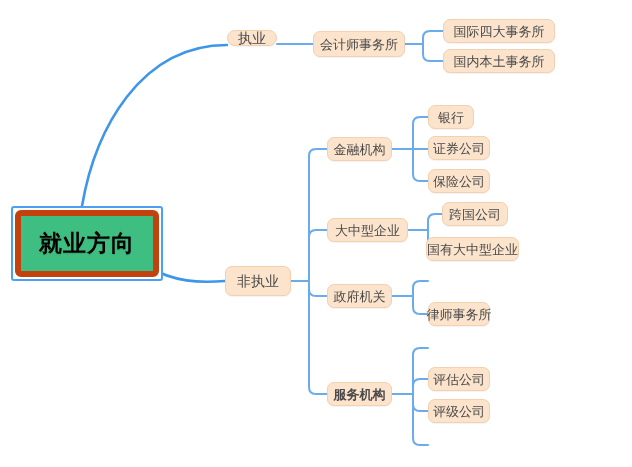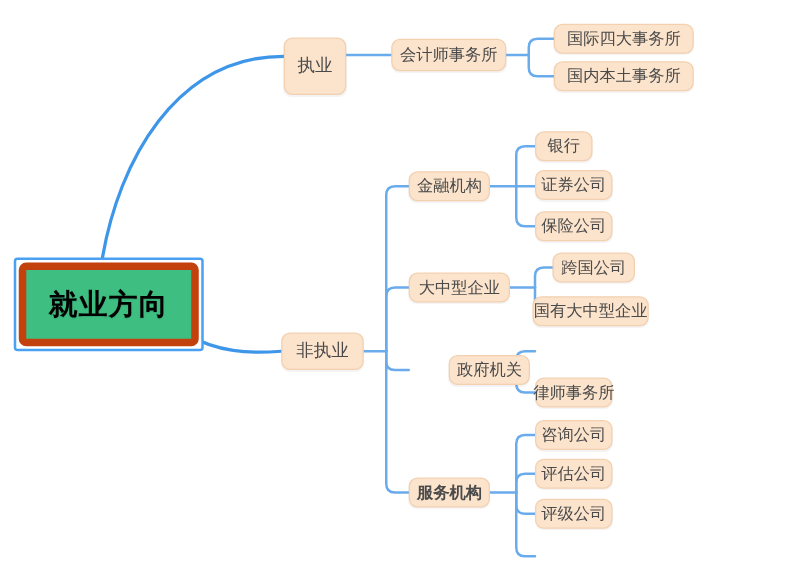--- a/index.html
+++ b/index.html
@@ -67,37 +67,36 @@
     <path class="edge" d="M 413 394 V 355 Q 413 348 420 348 H 428"></path>
     <path class="edge" d="M 413 394 V 386 Q 413 379 420 379 H 428"></path>
     <path class="edge" d="M 413 394 V 404 Q 413 411 420 411 H 428"></path>
     <path class="edge" d="M 413 394 V 438 Q 413 445 420 445 H 428"></path>
   </svg>
 
   <div class="root-frame">
     <div class="root-box">就业方向</div>
   </div>
 
-  <div class="node lvl1" style="left:227px;top:30px;width:50px;height:46px;">执业</div>
+  <div class="node lvl1" style="left:227px;top:30px;width:50px;height:16px;border-radius:14px;">执业</div>
   <div class="node lvl1" style="left:225px;top:266px;width:66px;height:30px;">非执业</div>
 
   <div class="node" style="left:313px;top:31px;width:92px;height:26px;">会计师事务所</div>
   <div class="node" style="left:443px;top:19px;width:112px;height:24px;">国际四大事务所</div>
   <div class="node" style="left:443px;top:49px;width:112px;height:24px;">国内本土事务所</div>
 
   <div class="node" style="left:327px;top:137px;width:65px;height:24px;">金融机构</div>
   <div class="node" style="left:428px;top:105px;width:46px;height:24px;">银行</div>
   <div class="node" style="left:428px;top:136px;width:62px;height:24px;">证券公司</div>
   <div class="node" style="left:428px;top:169px;width:62px;height:24px;">保险公司</div>
 
   <div class="node" style="left:327px;top:218px;width:81px;height:24px;">大中型企业</div>
   <div class="node" style="left:442px;top:202px;width:66px;height:24px;">跨国公司</div>
   <div class="node" style="left:426px;top:237px;width:93px;height:24px;">国有大中型企业</div>
 
-  <div class="node" style="left:327px;top:284px;width:65px;height:24px;margin-left:32px;">政府机关</div>
+  <div class="node" style="left:327px;top:284px;width:65px;height:24px;">政府机关</div>
   <div class="node" style="left:428px;top:302px;width:62px;height:24px;">律师事务所</div>
 
   <div class="node" style="left:327px;top:382px;width:65px;height:24px;font-weight:bold;">服务机构</div>
-  <div class="node" style="left:428px;top:336px;width:62px;height:24px;">咨询公司</div>
   <div class="node" style="left:428px;top:367px;width:62px;height:24px;">评估公司</div>
   <div class="node" style="left:428px;top:399px;width:62px;height:24px;">评级公司</div>
 
 </div>
 
 </body></html>

